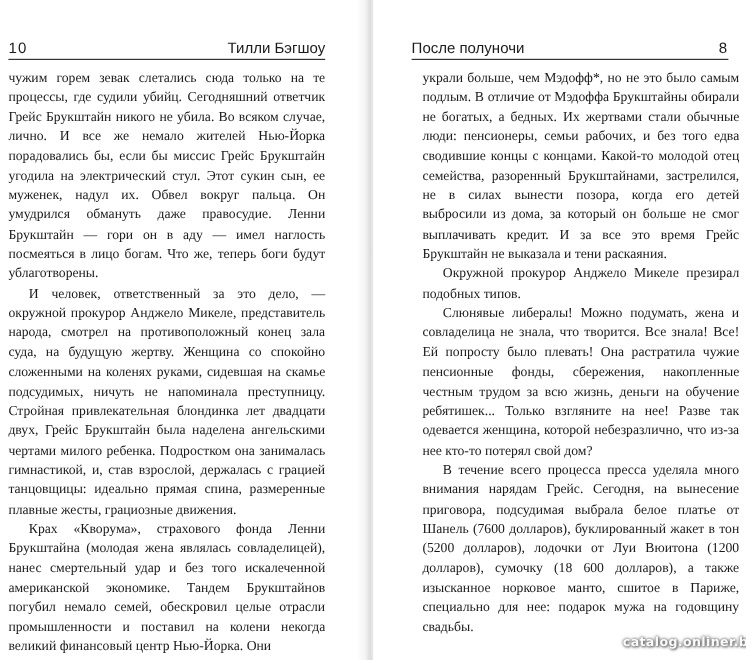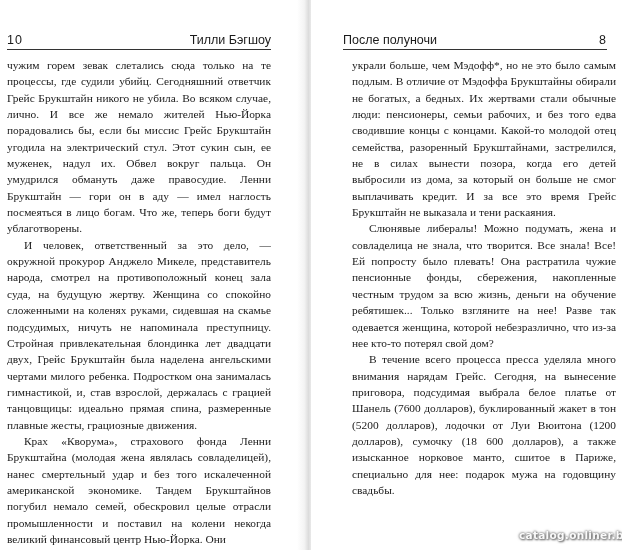--- a/index.html
+++ b/index.html
@@ -65,20 +65,21 @@
 
   <div class="gutter"></div>
 
   <div class="page page-right">
     <div class="running-head">
       <span class="rh-title">После полуночи</span>
       <span class="folio">8</span>
     </div>
     <div class="text">
       <p>украли больше, чем Мэдофф*, но не это было самым подлым. В отличие от Мэдоффа Брукштайны обирали не богатых, а бедных. Их жертвами стали обычные люди: пенсионеры, семьи рабочих, и без того едва сводившие концы с концами. Какой-то молодой отец семейства, разоренный Брукштайнами, застрелился, не в силах вынести позора, когда его детей выбросили из дома, за который он больше не смог выплачивать кредит. И за все это время Грейс Брукштайн не выказала и тени раскаяния.</p>
+      <p class="indent">Окружной прокурор Анджело Микеле презирал подобных типов.</p>
       <p class="indent">Слюнявые либералы! Можно подумать, жена и совладелица не знала, что творится. Все знала! Все! Ей попросту было плевать! Она растратила чужие пенсионные фонды, сбережения, накопленные честным трудом за всю жизнь, деньги на обучение ребятишек... Только взгляните на нее! Разве так одевается женщина, которой небезразлично, что из-за нее кто-то потерял свой дом?</p>
       <p class="indent">В течение всего процесса пресса уделяла много внимания нарядам Грейс. Сегодня, на вынесение приговора, подсудимая выбрала белое платье от Шанель (7600 долларов), буклированный жакет в тон (5200 долларов), лодочки от Луи Вюитона (1200 долларов), сумочку (18 600 долларов), а также изысканное норковое манто, сшитое в Париже, специально для нее: подарок мужа на годовщину свадьбы.</p>
 
     </div>
   </div>
 
   <div class="watermark">catalog.onliner.by</div>
 </div>
 
 </body></html>

